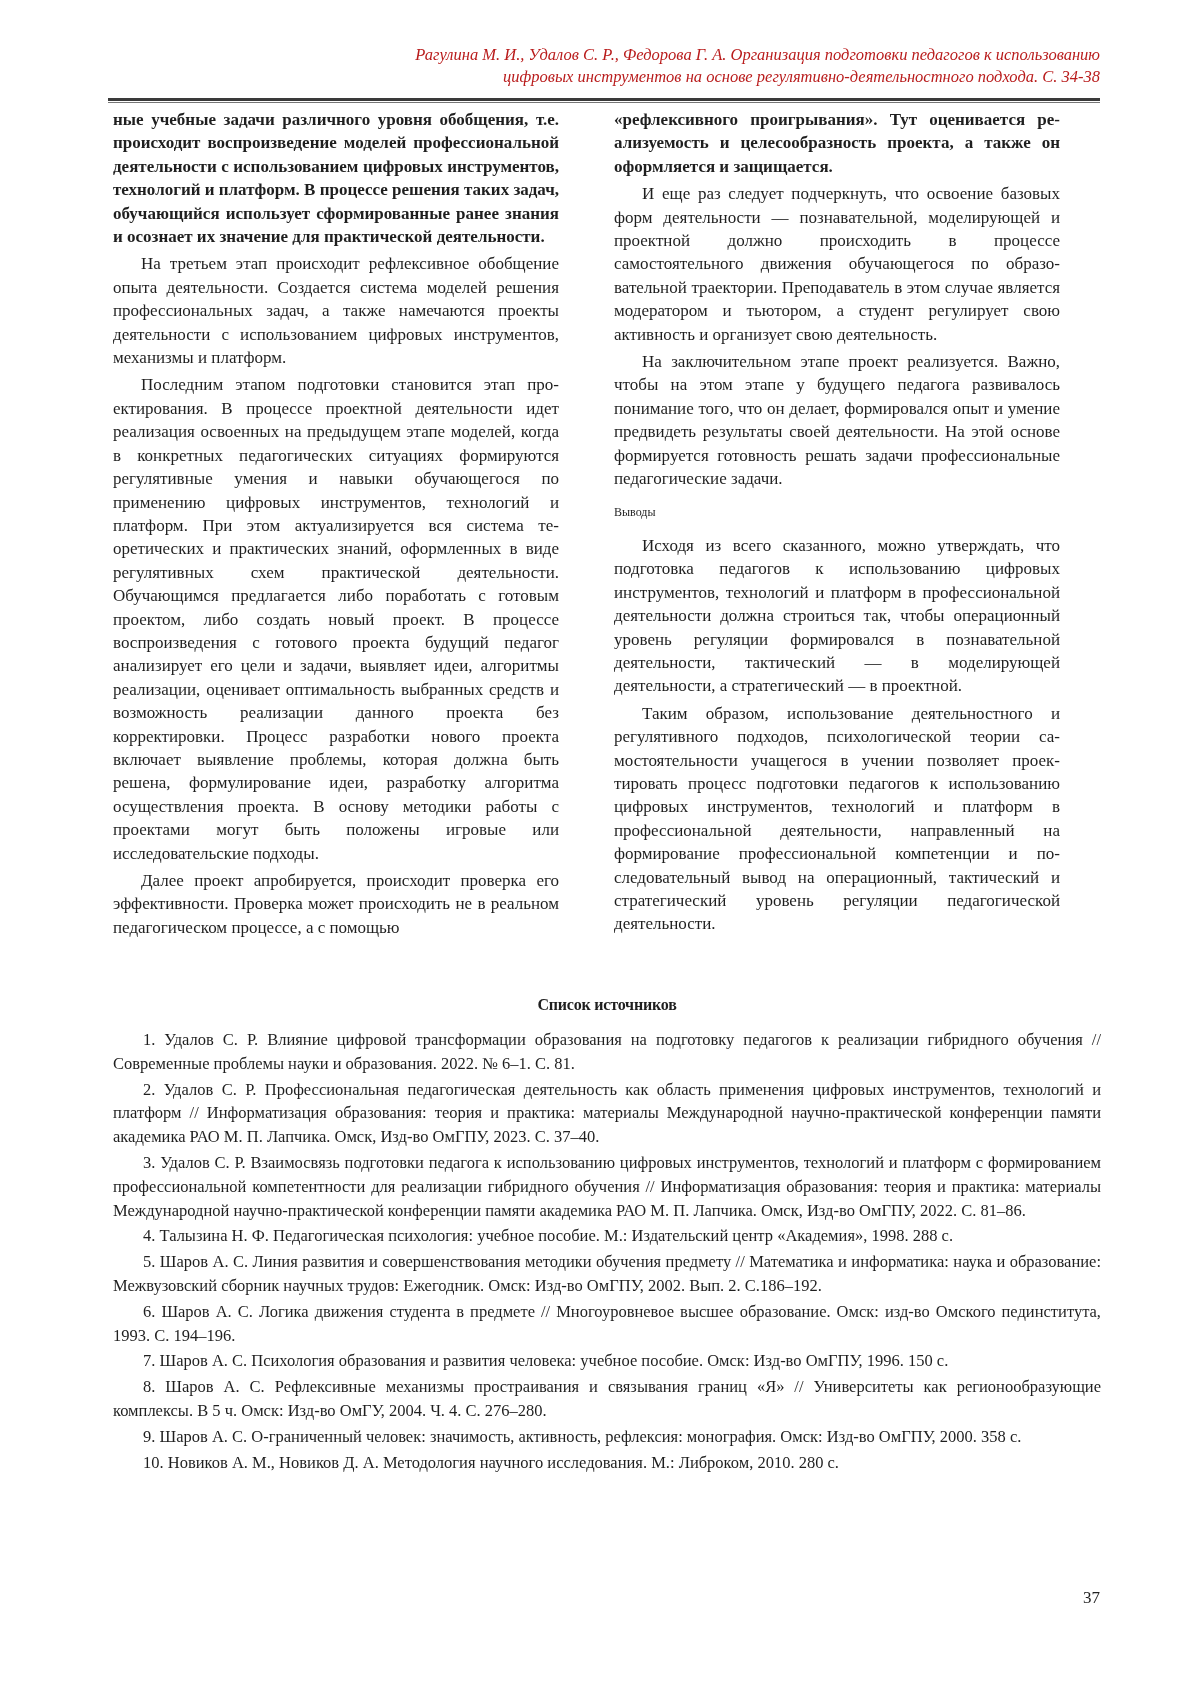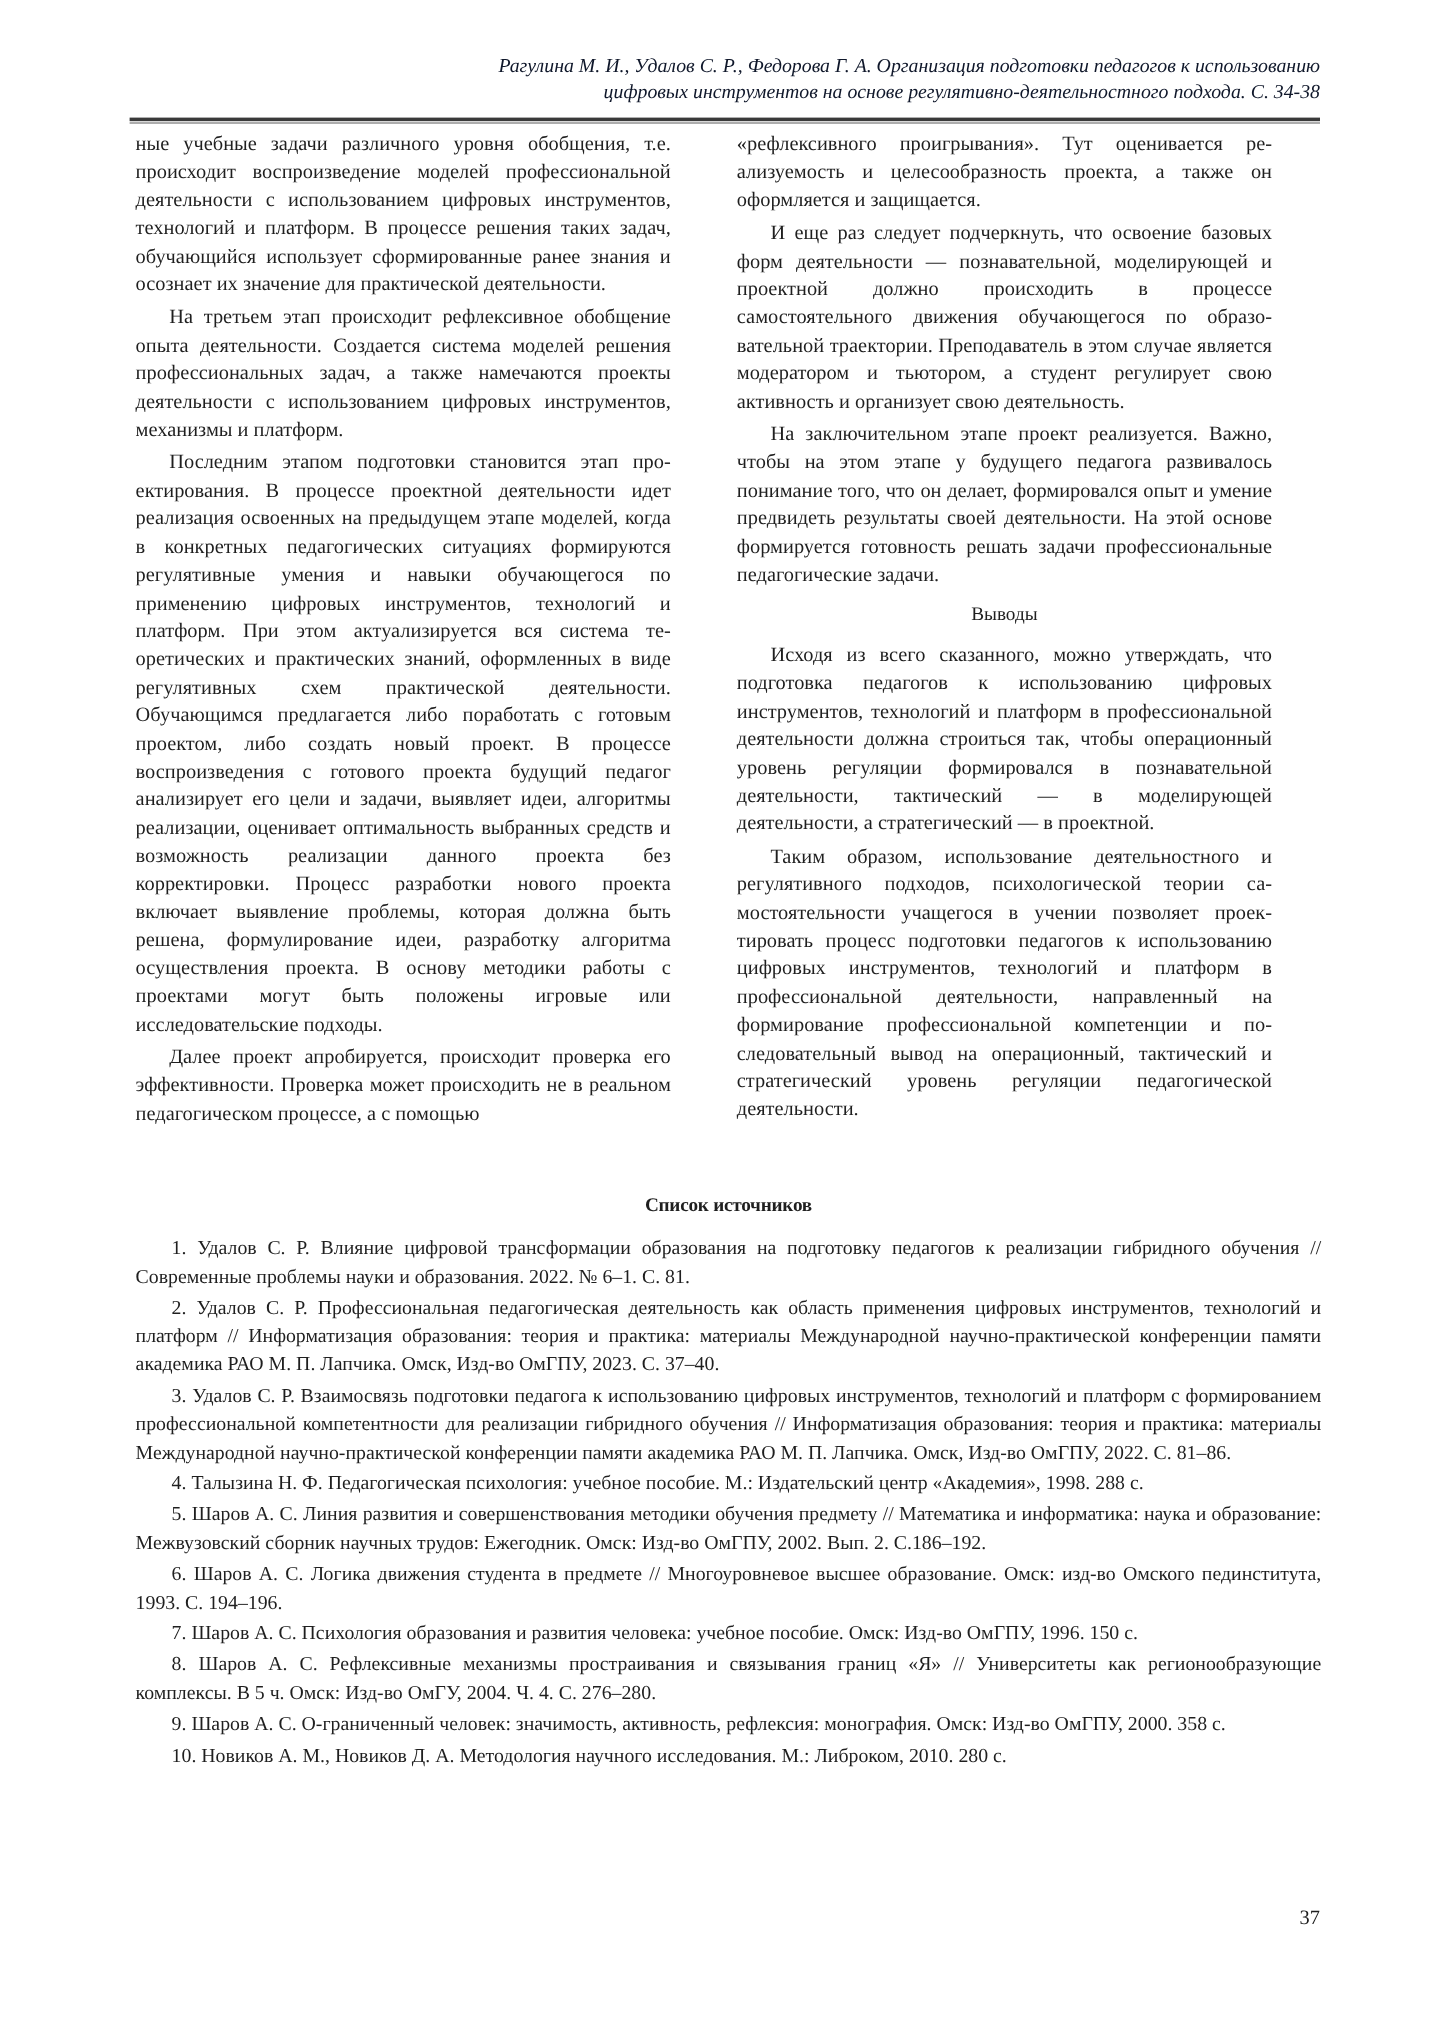--- a/index.html
+++ b/index.html
@@ -17,21 +17,21 @@
     }
     .running-header {
       position: absolute;
       left: 300px;
       top: 44px;
       width: 800px;
       text-align: right;
       font-style: italic;
       font-size: 16.5px;
       line-height: 22px;
-      color: #0f172a;
+      color: #b91c1c;
     }
     .header-rule {
       position: absolute;
       left: 108px;
       top: 98px;
       width: 992px;
       height: 0;
       border-top: 3px solid #3a3a3a;
     }
     .header-rule-thin {
@@ -54,26 +54,27 @@
     .col-left { left: 113px; }
     .col-right { left: 614px; }
     .column p {
       margin: 0 0 4px 0;
     }
     .column p.indent {
       text-indent: 28px;
     }
     .column p.noindent {
       text-indent: 0;
+      font-weight: bold;
     }
     .section-heading {
       margin: 10px 0 10px 0;
-      font-size: 16px;
+      font-size: 12px;
       font-weight: normal;
-      text-align: center;
+      text-align: left;
     }
     .refs {
       position: absolute;
       left: 113px;
       top: 996px;
       width: 988px;
       font-family: "Liberation Serif", "DejaVu Serif", serif;
     }
     .refs-title {
       text-align: center;

